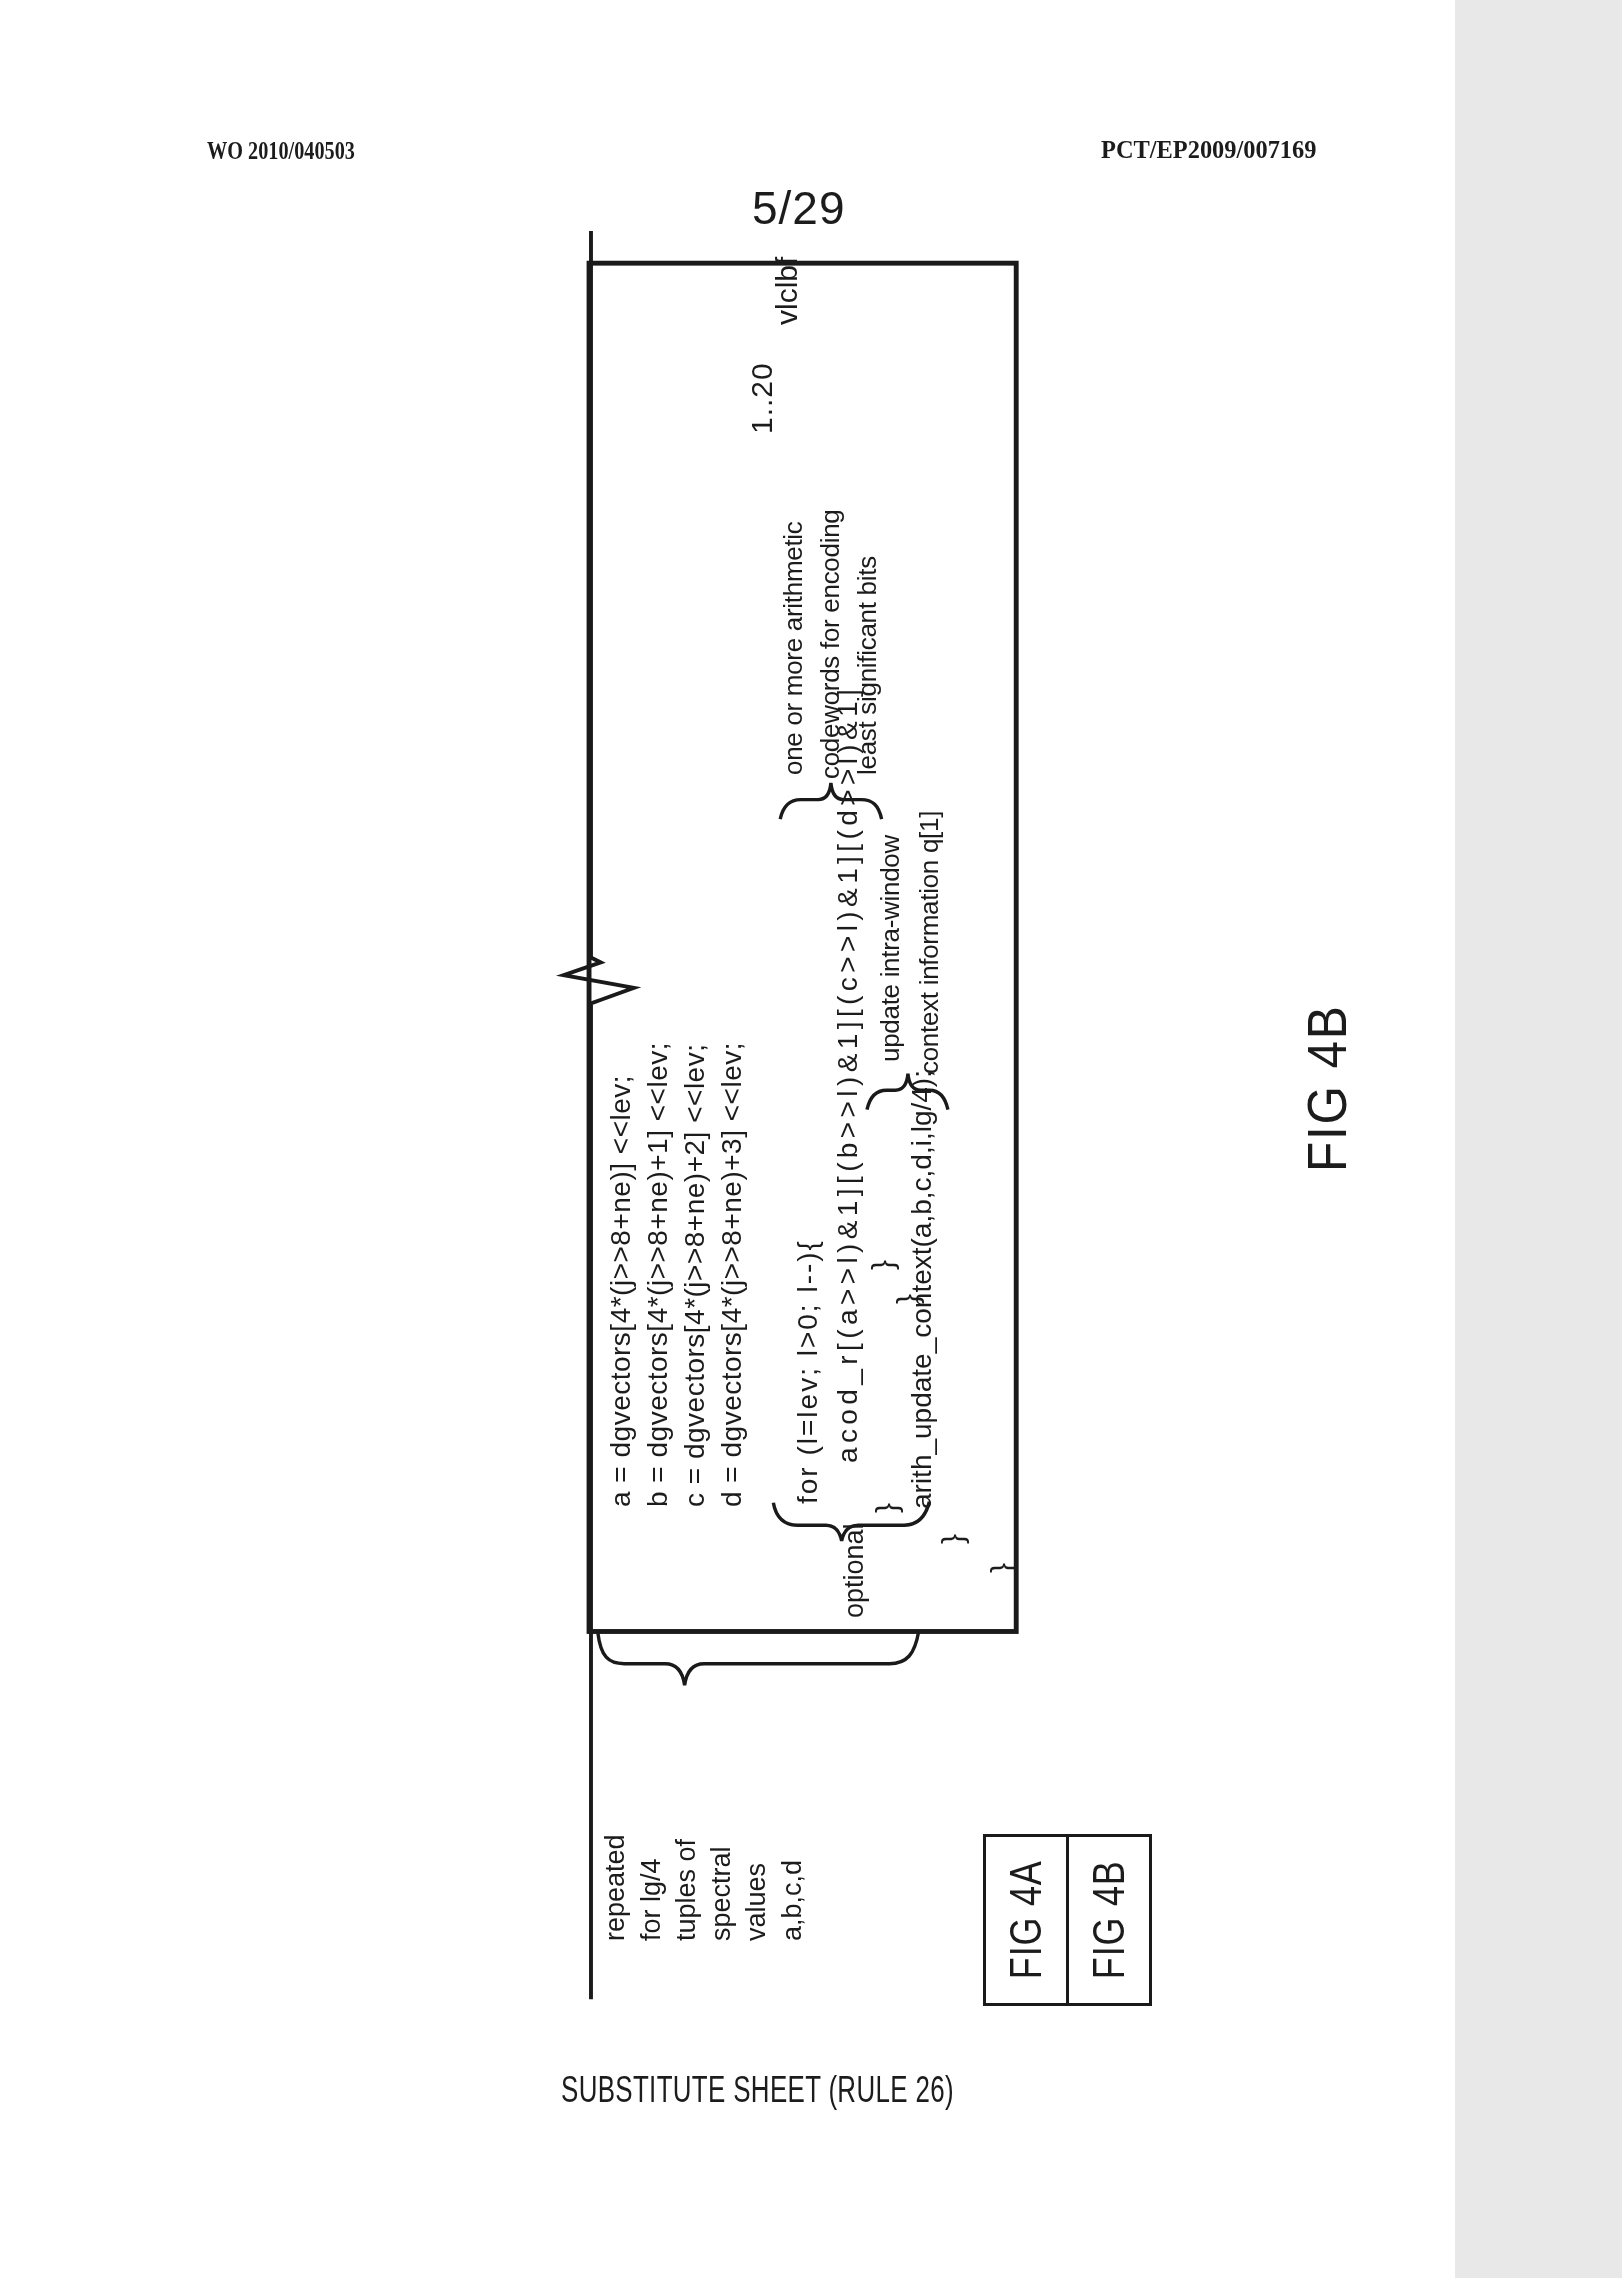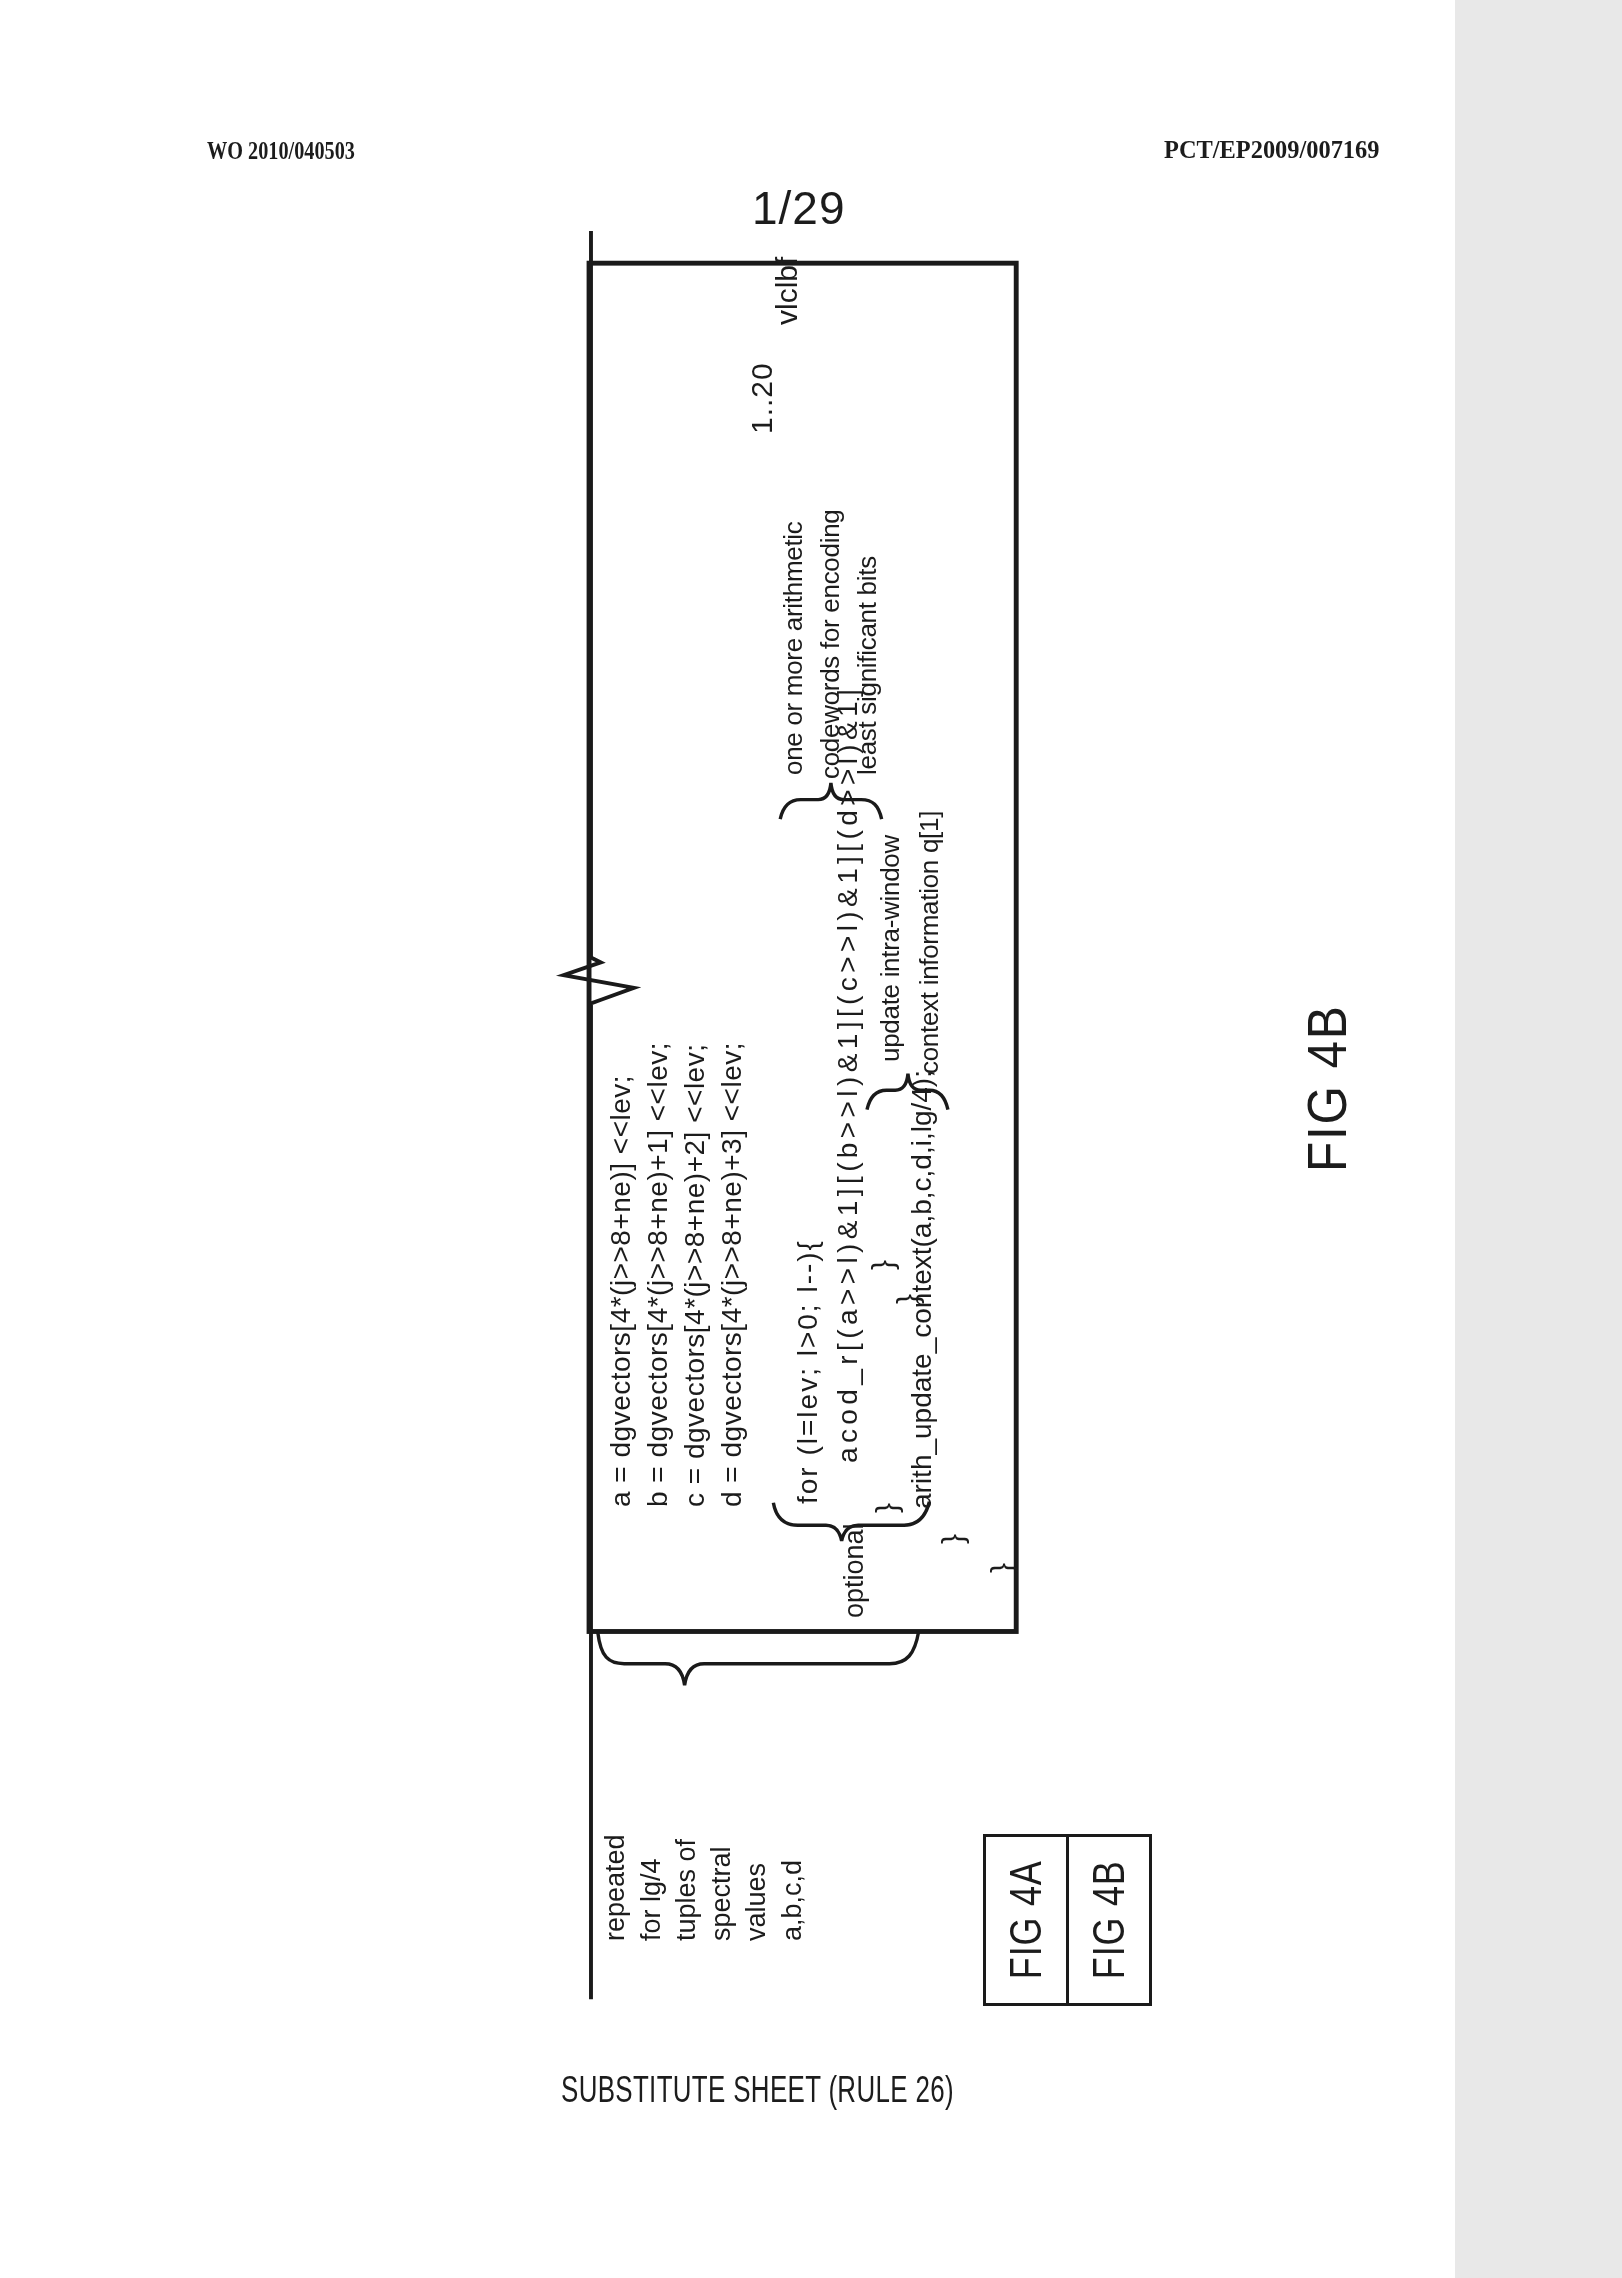--- a/index.html
+++ b/index.html
@@ -12,21 +12,21 @@
     color:#1c1c1c;
   }
   .abs{position:absolute;white-space:pre;}
   
   .hdr{
     font-family:"Liberation Serif", serif;
     font-weight:bold;font-size:24.4px;
     transform-origin:left top;
   }
   #hdr-left{left:207px;top:137px;transform:scaleX(0.83);}
-  #hdr-right{left:1164px;top:136px;}
+  #hdr-right{left:1101px;top:136px;}
   #page-num{left:752px;top:181px;font-size:46px;letter-spacing:1px;}
   #footer{left:561px;top:2069px;font-size:37px;letter-spacing:0.5px;
           transform:scaleX(0.70);transform-origin:left top;}
   
   #fig{
     position:absolute;left:546px;top:2006px;width:1775px;height:878px;
     transform:rotate(-90deg);transform-origin:0 0;
   }
   #fig svg{position:absolute;left:0;top:0;}
   .code{font-size:28px;letter-spacing:0.5px;}
@@ -76,21 +76,21 @@
   .key-cell span{transform:scaleX(0.80);white-space:pre;}
   #key-row1{border-bottom:3.9px solid #1a1a1a;}
 </style>
 </head>
 <body>
 
 <div id="sheet">
 
   <span class="abs hdr" id="hdr-left">WO 2010/040503</span>
   <span class="abs hdr" id="hdr-right">PCT/EP2009/007169</span>
-  <span class="abs" id="page-num">1/29</span>
+  <span class="abs" id="page-num">5/29</span>
   <span class="abs" id="footer">SUBSTITUTE SHEET (RULE 26)</span>
 
   <div id="fig">
 
     <svg width="1775" height="878" viewBox="0 0 1820 900">
 
       <polyline points="7,46 1028,46 1032,57 1044,90 1057,18 1070,56 1075,46 1820,46" fill="none" stroke="#1a1a1a" stroke-width="4"></polyline>
 
       <rect x="384" y="44" width="1403" height="438" fill="none" stroke="#1a1a1a" stroke-width="5"></rect>
 

